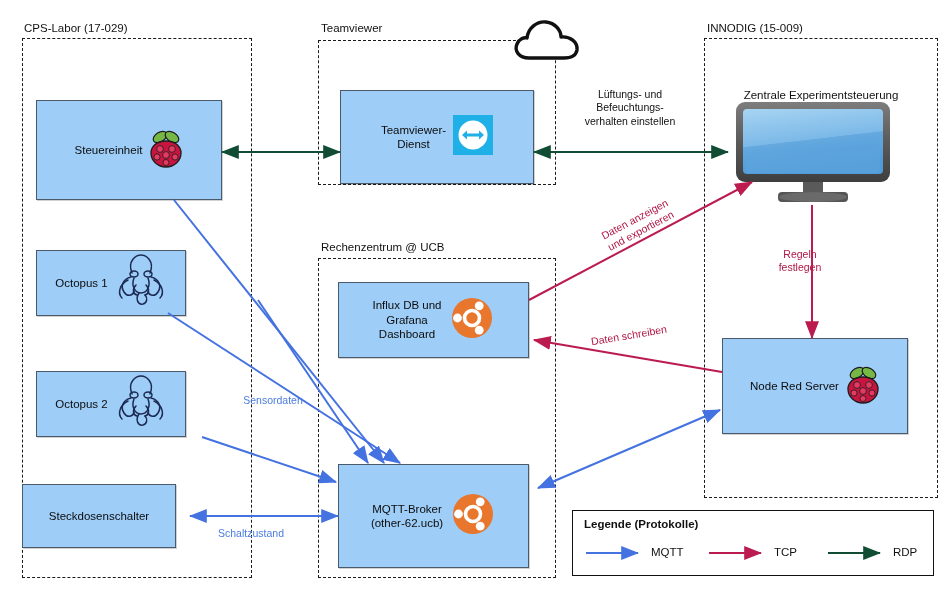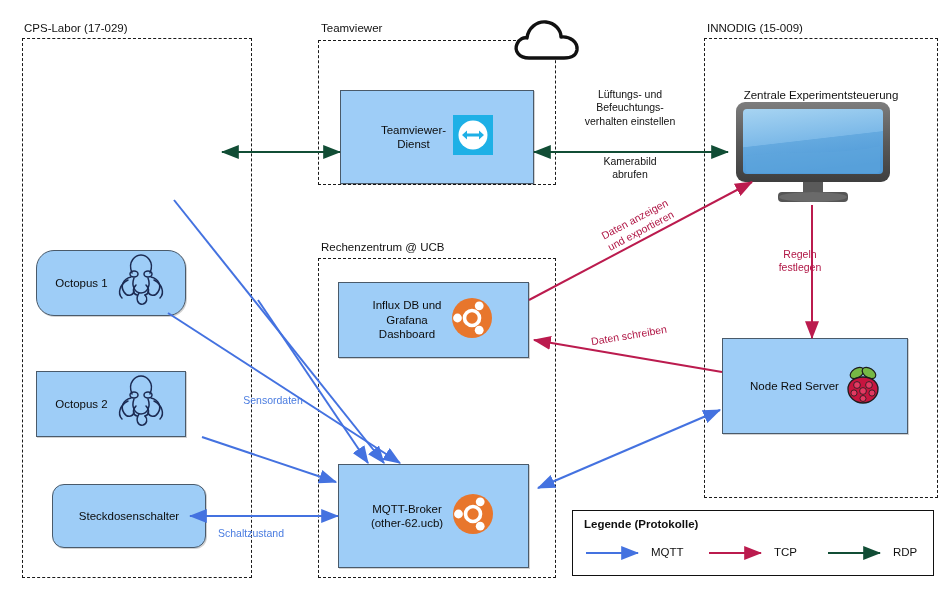--- a/index.html
+++ b/index.html
@@ -109,22 +109,40 @@
 
     <line x1="202" y1="437" x2="336" y2="482" stroke="#4472e0" stroke-width="2" marker-end="url(#ah-mqtt)"></line>
 
     <line x1="258" y1="300" x2="368" y2="463" stroke="#4472e0" stroke-width="2" marker-end="url(#ah-mqtt)"></line>
 
     <line x1="190" y1="516" x2="338" y2="516" stroke="#4472e0" stroke-width="2" marker-end="url(#ah-mqtt)" marker-start="url(#ah-mqtt-s)"></line>
 
     <line x1="538" y1="488" x2="720" y2="410" stroke="#4472e0" stroke-width="2" marker-end="url(#ah-mqtt)" marker-start="url(#ah-mqtt-s)"></line>
   </svg>
 
-
-  <div class="node" style="left:36px;top:250px;width:150px;height:66px;border-radius:18px;">
+  <div class="node" style="left:36px;top:100px;width:186px;height:100px;">
+    <div class="inner">
+      <span class="ntext">Steuereinheit</span>
+      <span class="icon-wrap">
+        <svg width="34" height="40" viewBox="0 0 34 40">
+          <ellipse cx="11" cy="9" rx="7.5" ry="4.6" fill="#76b845" stroke="#1c1c1c" stroke-width="1.2" transform="rotate(-32 11 9)"></ellipse>
+          <ellipse cx="23" cy="9" rx="7.5" ry="4.6" fill="#76b845" stroke="#1c1c1c" stroke-width="1.2" transform="rotate(32 23 9)"></ellipse>
+          <path d="M17 13 C7 13 2 19 2 25 C2 33 9 39 17 39 C25 39 32 33 32 25 C32 19 27 13 17 13 Z" fill="#c7153f" stroke="#1c1c1c" stroke-width="1.3"></path>
+          <circle cx="11" cy="21" r="3.4" fill="#e23a62" stroke="#1c1c1c" stroke-width="0.8"></circle>
+          <circle cx="23" cy="21" r="3.4" fill="#e23a62" stroke="#1c1c1c" stroke-width="0.8"></circle>
+          <circle cx="17" cy="27" r="3.4" fill="#e23a62" stroke="#1c1c1c" stroke-width="0.8"></circle>
+          <circle cx="8" cy="29" r="3.1" fill="#e23a62" stroke="#1c1c1c" stroke-width="0.8"></circle>
+          <circle cx="26" cy="29" r="3.1" fill="#e23a62" stroke="#1c1c1c" stroke-width="0.8"></circle>
+          <circle cx="17" cy="34.5" r="3" fill="#e23a62" stroke="#1c1c1c" stroke-width="0.8"></circle>
+        </svg>
+      </span>
+    </div>
+  </div>
+
+  <div class="node" style="left:36px;top:250px;width:150px;height:66px;">
     <div class="inner">
       <span class="ntext">Octopus 1</span>
       <span class="icon-wrap">
         <svg width="52" height="56" viewBox="0 0 52 56">
           <g fill="none" stroke="#1b2a52" stroke-width="1.5" stroke-linecap="round">
             <path d="M17 20 C12 8 21 2 26 2 C31 2 40 8 35 20"></path>
             <ellipse cx="19" cy="21" rx="4" ry="3"></ellipse>
             <ellipse cx="33" cy="21" rx="4" ry="3"></ellipse>
             <path d="M19 25 C16 33 20 40 26 40 C32 40 36 33 33 25"></path>
             <path d="M16 24 C8 26 5 33 9 39 C12 44 18 43 19 38"></path>
@@ -156,21 +174,21 @@
             <path d="M39 27 C47 31 50 40 45 45"></path>
             <path d="M24 40 C20 46 23 52 28 51 C32 50 33 45 30 42"></path>
             <path d="M21 32 C17 36 18 41 22 42"></path>
             <path d="M31 32 C35 36 34 41 30 42"></path>
           </g>
         </svg>
       </span>
     </div>
   </div>
 
-  <div class="node" style="left:52px;top:484px;width:154px;height:64px;border-radius:12px;">
+  <div class="node" style="left:22px;top:484px;width:154px;height:64px;">
     <div class="inner">
       <span class="ntext">Steckdosenschalter</span>
     </div>
   </div>
 
   <div class="node" style="left:340px;top:90px;width:194px;height:94px;">
     <div class="inner">
       <span class="ntext">Teamviewer-
 Dienst</span>
       <span class="icon-wrap">
@@ -267,22 +285,20 @@
       <rect x="69" y="82" width="20" height="11" fill="#5a5a5a"></rect>
       <rect x="44" y="92" width="70" height="10" rx="4" fill="#555555"></rect>
       <ellipse cx="79" cy="97" rx="34" ry="5" fill="#6a6a6a"></ellipse>
     </svg>
   </div>
 
   <div class="edge-label lbl-rdp" style="left:556px;top:88px;width:148px;">Lüftungs- und
 Befeuchtungs-
 verhalten einstellen</div>
 
-  <div class="edge-label lbl-rdp" style="left:566px;top:155px;width:128px;">Kamerabild
-abrufen</div>
 
   <div class="edge-label lbl-tcp" style="left:566px;top:212px;width:144px;transform:rotate(-28deg);transform-origin:50% 50%;">Daten anzeigen
 und exportieren</div>
 
   <div class="edge-label lbl-tcp" style="left:753px;top:248px;width:94px;">Regeln
 festlegen</div>
 
   <div class="edge-label lbl-tcp" style="left:570px;top:329px;width:118px;transform:rotate(-9.5deg);transform-origin:50% 50%;">Daten schreiben</div>
 
   <div class="edge-label lbl-mqtt" style="left:228px;top:394px;width:90px;">Sensordaten</div>

